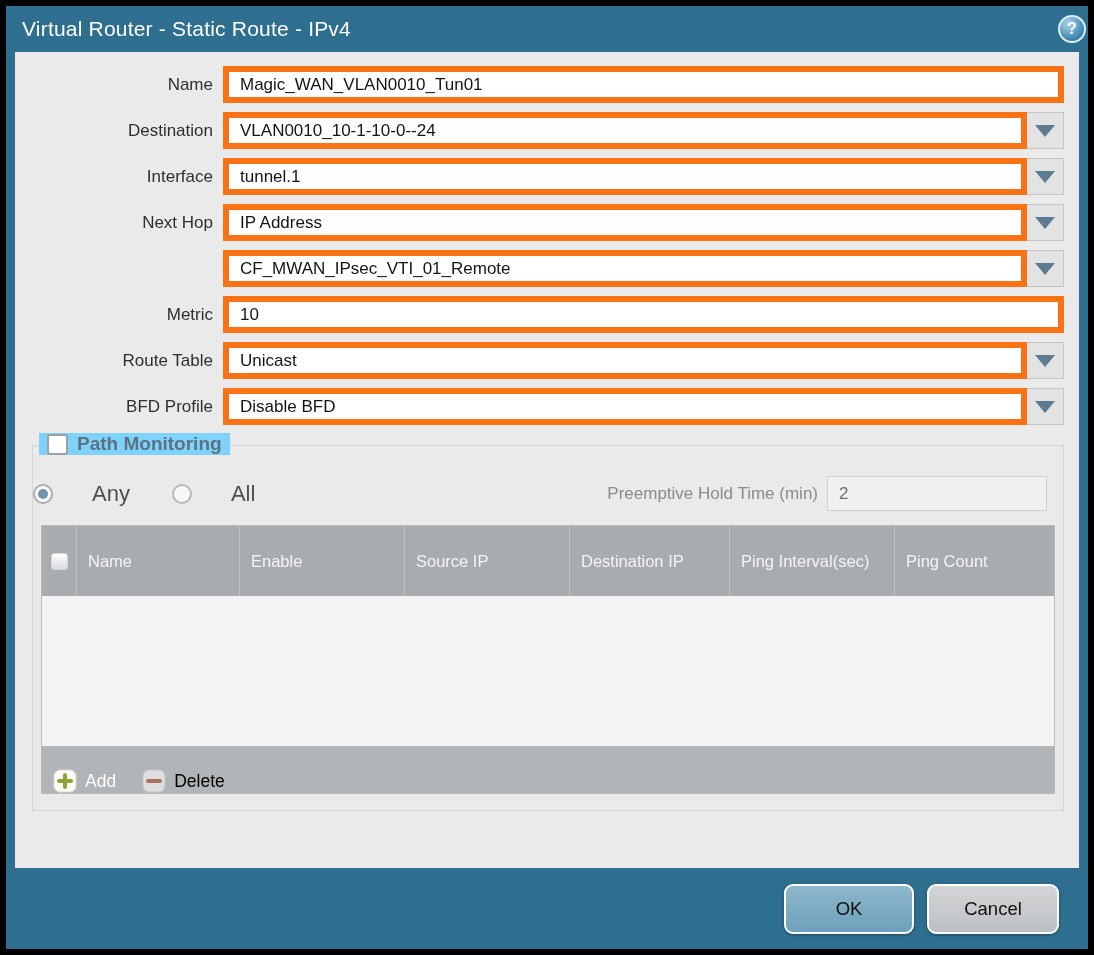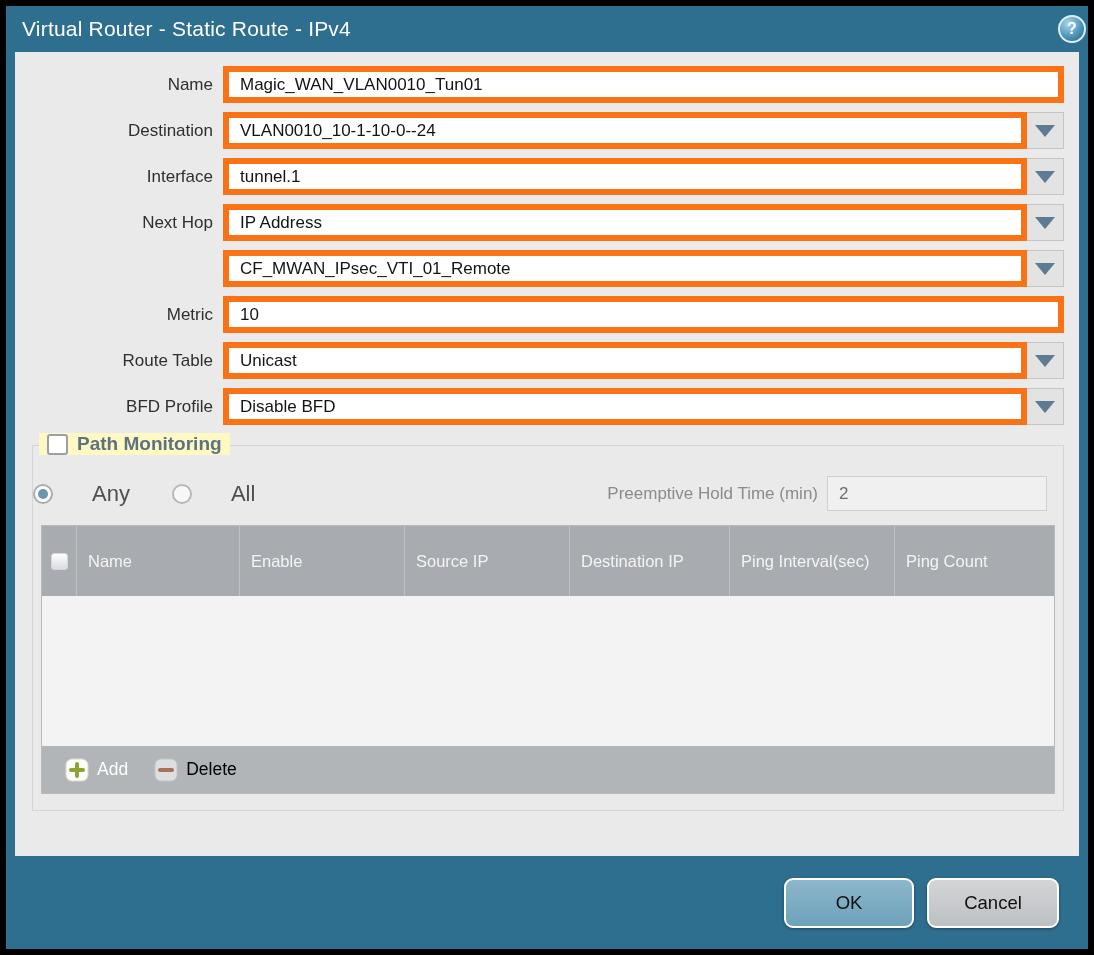--- a/index.html
+++ b/index.html
@@ -95,21 +95,21 @@
   
   .pm-fieldset {
     margin: 20px 0 0 17px;
     border: 1px solid #d5d5d5;
     position: relative;
     padding: 26px 0 16px 0;
   }
   .pm-legend {
     position: absolute;
     top: -13px; left: 6px;
-    background: #fef9c3;
+    background: #7dd3fc;
     padding: 0 8px;
     display: flex;
     align-items: center;
     gap: 9px;
   }
   .pm-checkbox {
     width: 21px; height: 21px;
     border: 2px solid #9aa0a5;
     border-radius: 3px;
     background: #ffffff;
@@ -199,31 +199,31 @@
   .w-ping { width: 165px; flex-shrink: 0; }
   .w-count { flex: 1; }
   .tbl-body {
     height: 150px;
     background: #f3f3f3;
   }
   .tbl-toolbar {
     height: 47px;
     background: #b1b5b8;
     display: flex;
-    align-items: center;
-    padding-left: 23px;
+    align-items: flex-end;
+    padding-left: 11px;
     gap: 26px;
   }
   .tb-btn { display: flex; align-items: center; gap: 8px; cursor: pointer; }
   .tb-btn.disabled { cursor: default; }
   .tb-btn .tb-label { font-size: 17.5px; color: #ffffff; }
   .tb-btn.disabled .tb-label { color: #000000; }
   
   .footer {
-    height: 93px;
+    height: 81px;
     display: flex;
     align-items: center;
     justify-content: flex-end;
     gap: 13px;
     padding-right: 29px;
   }
   .btn {
     height: 50px;
     border: 2px solid #ffffff;
     border-radius: 9px;

